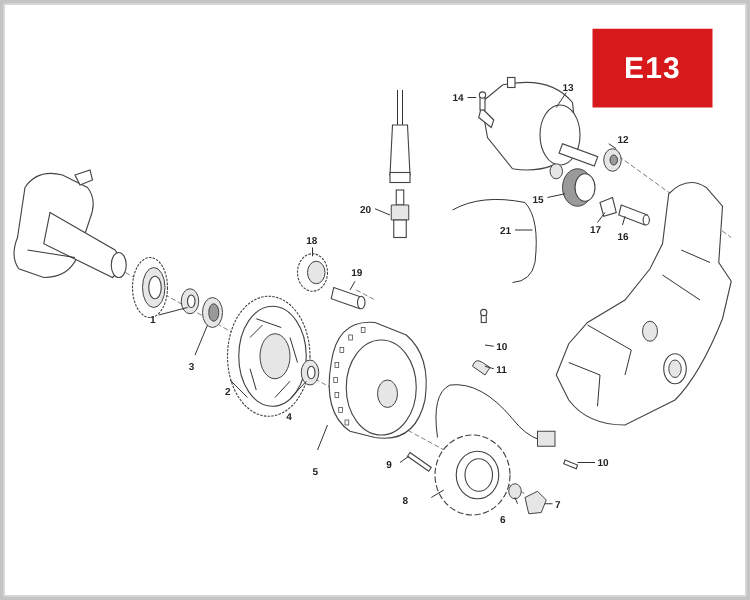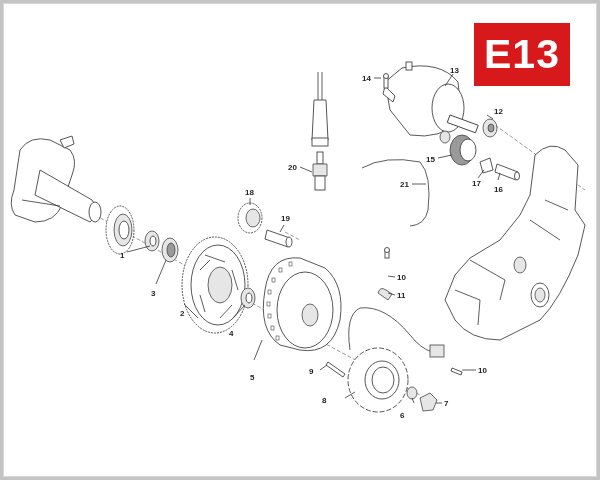--- a/index.html
+++ b/index.html
@@ -1,18 +1,18 @@
 <!DOCTYPE html>
 <html><head>
 <meta charset="utf-8">
 <style>
   html,body{margin:0;padding:0;background:#c4c4c4;}
   body{width:600px;height:480px;position:relative;overflow:hidden;font-family:"Liberation Sans",sans-serif;}
   .frame{position:absolute;left:3px;top:3px;width:594px;height:474px;background:#ffffff;box-shadow:inset 0 0 0 1px #d8d8d8;}
-  .badge{position:absolute;left:474px;top:23px;width:96px;height:63px;background:#d7191c;color:#fff;font-weight:bold;font-size:41px;display:flex;align-items:center;justify-content:center;letter-spacing:1px;font-family:"Liberation Sans",sans-serif;}
+  .badge{position:absolute;left:474px;top:23px;width:96px;height:63px;background:#d7191c;color:#fff;font-weight:bold;font-size:24px;display:flex;align-items:center;justify-content:center;letter-spacing:1px;font-family:"Liberation Sans",sans-serif;}
   svg.art{position:absolute;left:0;top:0;}
   .lbl{font-family:"Liberation Sans",sans-serif;font-size:8px;font-weight:bold;fill:#222;}
   .ln{stroke:#333;stroke-width:0.8;fill:none;}
   .part{stroke:#444;stroke-width:0.9;fill:#fff;}
   .shade{fill:#e6e6e6;stroke:#444;stroke-width:0.8;}
   .dark{fill:#9a9a9a;stroke:#333;stroke-width:0.7;}
   .dash{stroke:#555;stroke-width:0.6;fill:none;stroke-dasharray:4 2;}
 </style>
 </head>
 <body>

